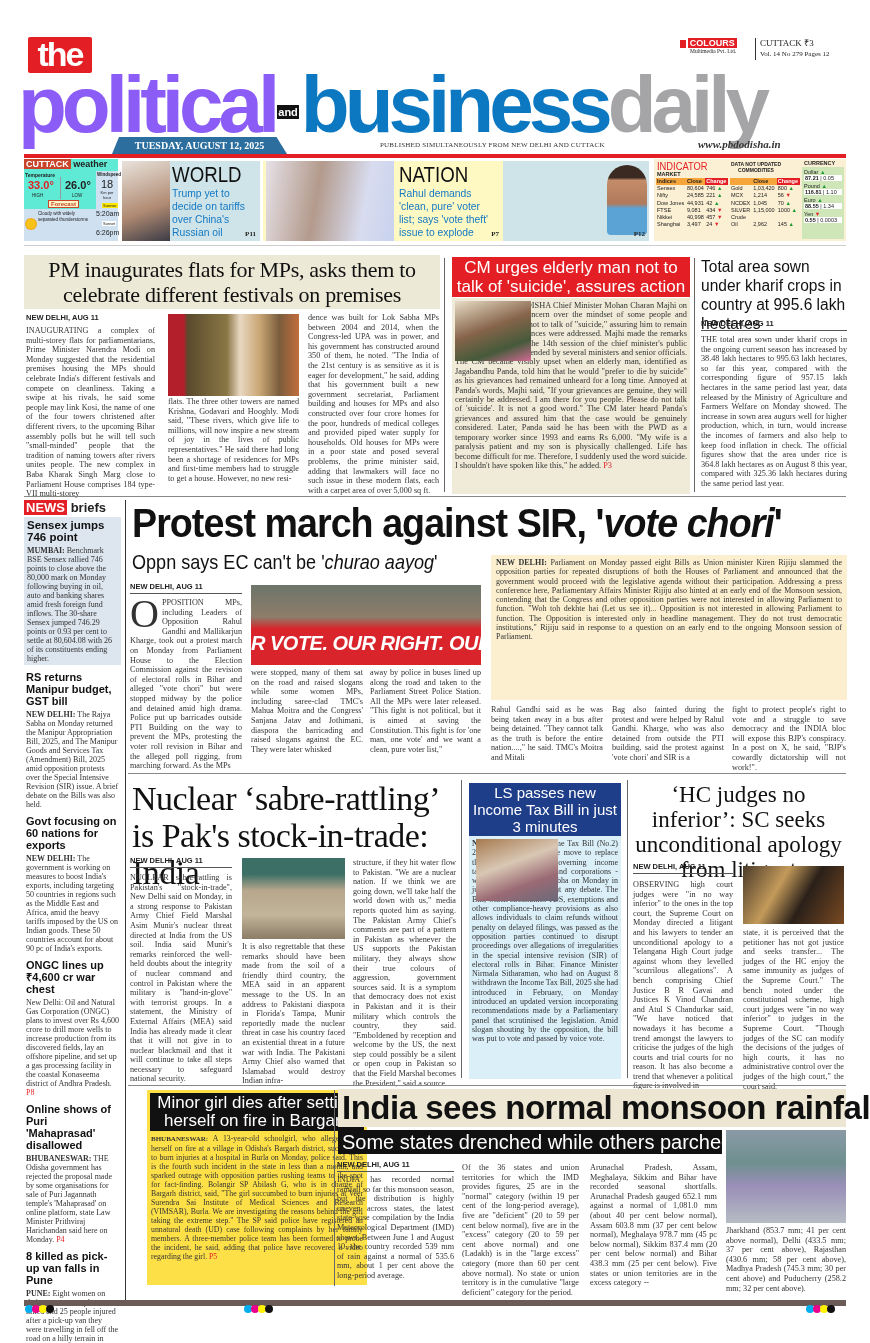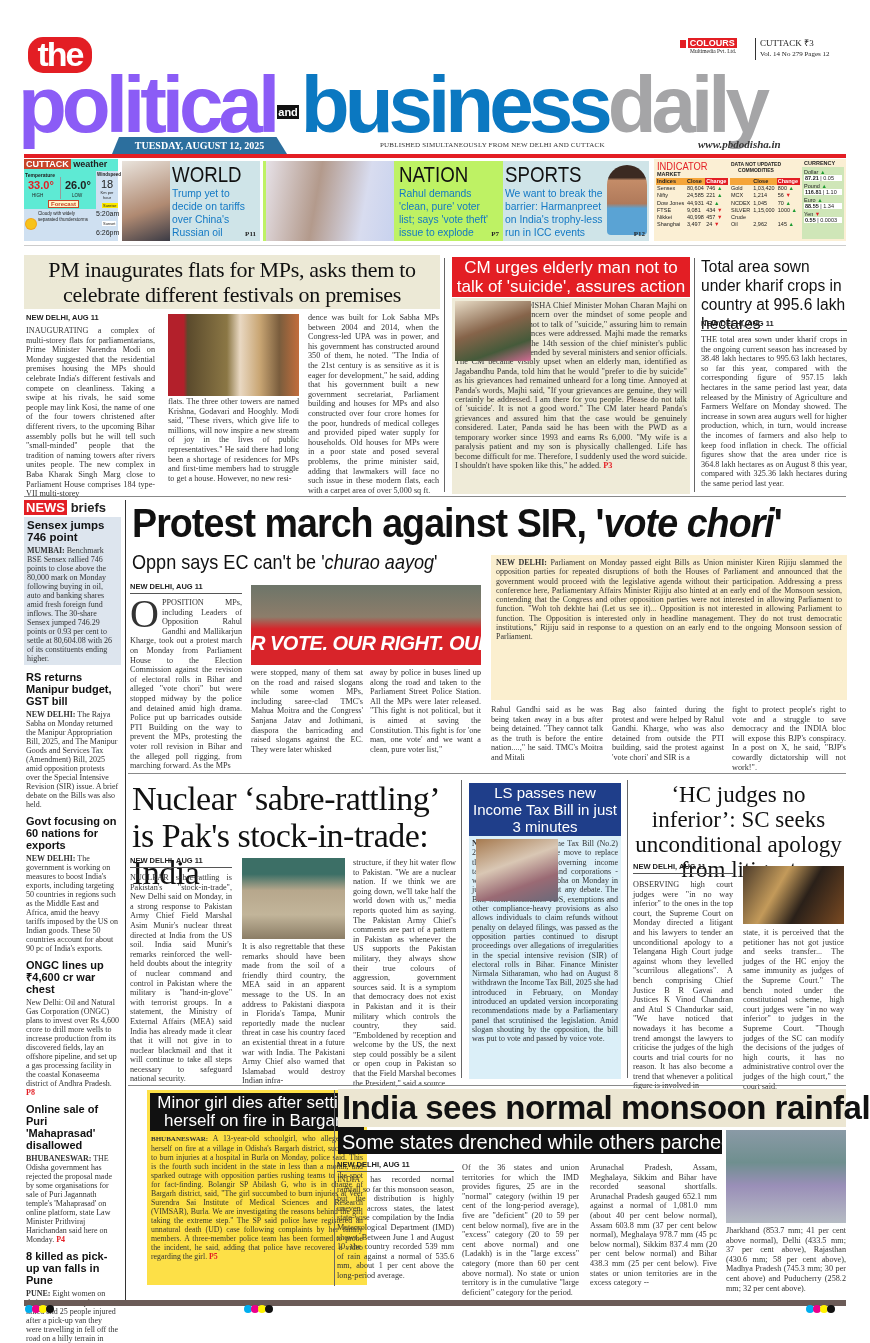--- a/index.html
+++ b/index.html
@@ -4,21 +4,21 @@
 <style>
 *{box-sizing:border-box;margin:0;padding:0}
 body{width:870px;height:1343px;background:#fff;font-family:"Liberation Serif",serif;color:#222;position:relative;overflow:hidden}
 .abs{position:absolute}
 .sans{font-family:"Liberation Sans",sans-serif}
 .body-text{font-size:8.2px;line-height:9.6px;text-align:justify;color:#333}
 .dateline{font-family:"Liberation Sans",sans-serif;font-weight:bold;font-size:7.5px;color:#222;border-bottom:1px solid #555;padding-bottom:2px;margin-bottom:4px}
 .hr{position:absolute;height:1px;background:#888}
 .vr{position:absolute;width:1px;background:#666}
 
-#the-logo{left:28px;top:37px;width:64px;height:36px;background:#e31e24;border-radius:15px;color:#fff;font:bold 34px/34px "Liberation Sans",sans-serif;text-align:center;letter-spacing:-2px}
+#the-logo{left:28px;top:37px;width:64px;height:36px;background:#e31e24;border-radius:2px;color:#fff;font:bold 34px/34px "Liberation Sans",sans-serif;text-align:center;letter-spacing:-2px}
 #mast{left:18px;top:70px;height:70px;font:bold 80px/70px "Liberation Sans",sans-serif;letter-spacing:-5px;white-space:nowrap}
 #mast .p{color:#8b5cf6}
 #mast .and{display:inline-block;background:#111;color:#fff;font-size:11px;line-height:14px;letter-spacing:0;vertical-align:16px;padding:0 1px;margin:0 2px}
 #mast .b{color:#0b78c1}
 #mast .d{color:#a5a5a7}
 #date-pill{left:112px;top:137px;width:175px;height:17px;background:#2c6f9e;color:#fff;font:bold 10px/17px "Liberation Serif",serif;text-align:center;clip-path:polygon(4% 0,94% 0,100% 100%,0 100%)}
 #publine{left:380px;top:141px;font-size:7px;color:#333;letter-spacing:0.2px}
 #site{left:698px;top:138px;font:italic bold 11px "Liberation Serif",serif;color:#333}
 #redline{left:24px;top:154px;width:822px;height:4px;background:#e31e24}
 #colours{left:680px;top:38px;font-size:7px}
@@ -32,21 +32,21 @@
 .photo{position:absolute;background:linear-gradient(135deg,#c9b7a3,#6e6058);}
 
 #weather{left:24px;top:159px;width:94px;height:82px;font-family:"Liberation Sans",sans-serif;background:#5eead4}
 #market{left:654px;top:159px;width:192px;height:82px;background:#fbefd4;font-family:"Liberation Sans",sans-serif;font-size:5.5px}
 #market table{border-collapse:collapse}
 #market td{padding:0 1px;line-height:7.2px;white-space:nowrap}
 .up{color:#1b9b31}.dn{color:#e31e24}
 
 .h-serif{font-family:Liberation Serif, serif;font-weight:bold;color:#111}
 .h-sans{font-family:"Liberation Sans",sans-serif;color:#111}
-.pref{color:#e31e24;font-weight:bold}
+.pref{color:#e31e24;font-weight:normal}
 .drop{float:left;font-size:40px;line-height:32px;padding-right:3px;font-family:"Liberation Serif",serif}
 .brief-h{font:bold 11px/12px "Liberation Sans",sans-serif;color:#111;margin:6px 0 3px}
 .brief-t{font-size:8px;line-height:9px;color:#333}
 .strip{position:absolute;height:6px;background:#6b5b57}
 .dots span{display:inline-block;width:8px;height:8px;border-radius:50%;margin-right:-1px}
 </style>
 </head>
 <body>
 
 <div id="the-logo" class="abs">the</div>
@@ -92,33 +92,29 @@
 </div>
 
 <div class="teaser" style="left:122px;width:138px;background:#cfe4e8">
   <div class="photo" style="left:0;top:0;width:48px;height:80px;background:linear-gradient(160deg,#e9e3dc,#b08a72 60%,#3b3b45)"></div>
   <div style="position:absolute;left:50px;top:2px">
     <div class="sec">WORLD</div>
     <div class="txt" style="width:96px;font-size:11.5px;line-height:13px">Trump yet to decide on tariffs over China's Russian oil purchase: Vance</div>
   </div>
   <div class="pg">P11</div>
 </div>
-<div class="teaser" style="left:263px;width:240px;background:#bef264">
+<div class="teaser" style="left:263px;width:240px;background:#fef9c3">
   <div class="photo" style="left:3px;top:0;width:128px;height:80px;background:linear-gradient(100deg,#e6e1e7,#b39a8c 40%,#d8dcef 75%,#c8d2ee)"></div>
   <div style="position:absolute;left:136px;top:2px">
     <div class="sec">NATION</div>
     <div class="txt" style="width:110px;font-size:11.5px;line-height:13px">Rahul demands 'clean, pure' voter list; says 'vote theft' issue to explode soon</div>
   </div>
   <div class="pg">P7</div>
 </div>
 <div class="teaser" style="left:503px;width:146px;background:#cfe4e8">
-  <div style="position:absolute;left:2px;top:2px">
-    <div class="sec">SPORTS</div>
-    <div class="txt" style="width:118px;font-size:11.5px;line-height:13px">We want to break the barrier: Harmanpreet on India's trophy-less run in ICC events</div>
-  </div>
   <div class="photo" style="left:104px;top:4px;width:40px;height:70px;border-radius:20px 20px 4px 4px;background:linear-gradient(180deg,#3b2a22 0,#3b2a22 18%,#c48c68 22%,#b07a5b 55%,#5aa3d4 62%,#5aa3d4)"></div>
   <div class="pg">P12</div>
 </div>
 
 <div id="market" class="abs">
   <div style="position:absolute;left:3px;top:1px;font:11px 'Liberation Sans',sans-serif;color:#e31e24;transform:scaleX(.85);transform-origin:left">INDICATOR</div>
   <div style="position:absolute;left:3px;top:12px;font-weight:bold;font-size:5.5px">MARKET</div>
   <div style="position:absolute;left:72px;top:2px;width:60px;font-weight:bold;font-size:5px;text-align:center;line-height:6px">DATA NOT UPDATED COMMODITIES</div>
   <div style="position:absolute;left:150px;top:1px;font-weight:bold;font-size:5.5px">CURRENCY</div>
   <table style="position:absolute;left:2px;top:19px;width:72px">
@@ -248,21 +244,21 @@
   </div>
   <div style="padding:0 2px">
     <div class="brief-h">Govt focusing on 60 nations for exports</div>
     <div class="brief-t"><b>NEW DELHI:</b> <span>The government is working on measures to boost India's exports, including targeting 50 countries in regions such as the Middle East and Africa, amid the heavy tariffs imposed by the US on Indian goods. These 50 countries account for about 90 pc of India's exports.</span></div>
   </div>
   <div style="padding:0 2px">
     <div class="brief-h">ONGC lines up ₹4,600 cr war chest</div>
     <div class="brief-t"><span>New Delhi: Oil and Natural Gas Corporation (ONGC) plans to invest over Rs 4,600 crore to drill more wells to increase production from its discovered fields, lay an offshore pipeline, and set up a gas processing facility in the coastal Konaseema district of Andhra Pradesh.</span> <span class="pref">P8</span></div>
   </div>
   <div style="padding:0 2px">
-    <div class="brief-h">Online sale of Puri 'Mahaprasad' disallowed</div>
+    <div class="brief-h">Online shows of Puri 'Mahaprasad' disallowed</div>
     <div class="brief-t"><b>BHUBANESWAR:</b> <span>THE Odisha government has rejected the proposal made by some organisations for sale of Puri Jagannath temple's 'Mahaprasad' on online platform, state Law Minister Prithviraj Harichandan said here on Monday.</span> <span class="pref">P4</span></div>
   </div>
   <div style="padding:0 2px">
     <div class="brief-h">8 killed as pick-up van falls in Pune</div>
     <div class="brief-t"><b>PUNE:</b> <span>Eight women on their way to a temple were killed and 25 people injured after a pick-up van they were travelling in fell off the road on a hilly terrain in Pune district on Monday, police said.</span></div>
   </div>
 </div>
 <div class="vr" style="left:125px;top:500px;height:806px;background:#333"></div>
 
 <div class="abs" style="left:132px;top:500px;width:720px;font:bold 40px/46px 'Liberation Sans',sans-serif;color:#111;letter-spacing:-1px;transform:scaleX(.94);transform-origin:left;white-space:nowrap">

